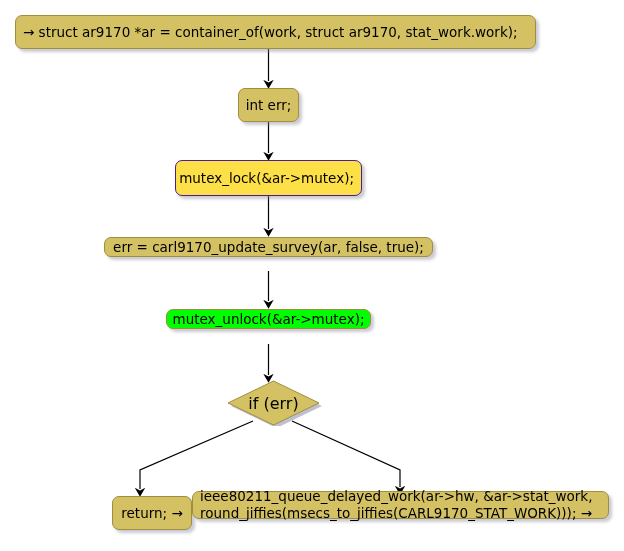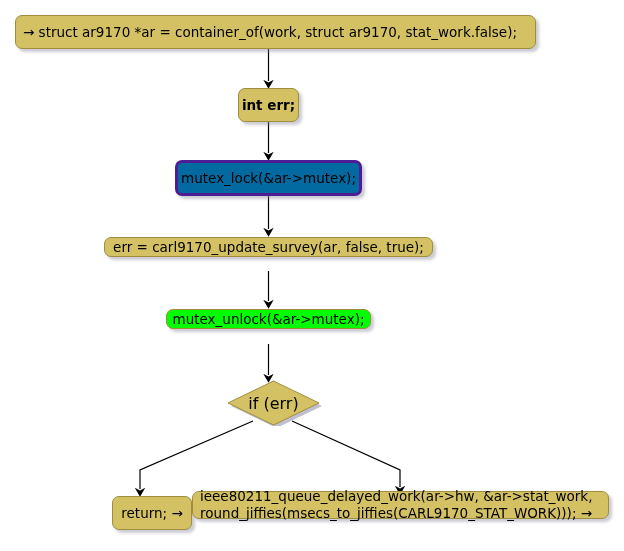--- a/index.html
+++ b/index.html
@@ -43,22 +43,23 @@
     justify-content: flex-start;
     padding: 4px 7px;
     box-shadow: 3px 3px 3px rgba(140,140,160,0.45);
   }
   .node.center { justify-content: center; }
   .node.multiline {
     align-items: flex-start;
     line-height: 17px;
   }
   .node.red {
-    background: #0369a1;
-    border: 3px solid #4c1d95;
+    background: #fde047;
+    border: 1px solid #4c1d95;
+    justify-content: flex-end;
   }
   .node.green {
     background: #00FF00;
     border: 1px solid #A08E3E;
   }
   .diamond-wrap {
     position: absolute;
   }
   .diamond-label {
     position: absolute;
@@ -90,24 +91,24 @@
     <line x1="268.5" y1="271" x2="268.5" y2="301" stroke="#000000" stroke-width="1.2" marker-end="url(#arrow)"></line>
 
     <line x1="268.5" y1="344" x2="268.5" y2="375" stroke="#000000" stroke-width="1.2" marker-end="url(#arrow)"></line>
 
     <path d="M253,421 L140,470 L140,489" stroke="#000000" stroke-width="1.2" fill="none" marker-end="url(#arrow)"></path>
 
     <path d="M292,421 L400,470 L400,487" stroke="#000000" stroke-width="1.2" fill="none" marker-end="url(#arrow)"></path>
   </svg>
 
   <div class="node" style="left:15px; top:15px; width:521px; height:34px;">
-    <span>→ struct ar9170 *ar = container_of(work, struct ar9170, stat_work.false);</span>
+    <span>→ struct ar9170 *ar = container_of(work, struct ar9170, stat_work.work);</span>
   </div>
 
-  <div class="node center" style="left:238px; top:88px; width:61px; height:34px;font-weight:bold;">
+  <div class="node center" style="left:238px; top:88px; width:61px; height:34px;">
     <span>int err;</span>
   </div>
 
   <div class="node center red" style="left:175px; top:160px; width:187px; height:36px;">
     <span>mutex_lock(&amp;ar-&gt;mutex);</span>
   </div>
 
   <div class="node center" style="left:104px; top:237px; width:329px; height:20px;">
     <span>err = carl9170_update_survey(ar, false, true);</span>
   </div>

